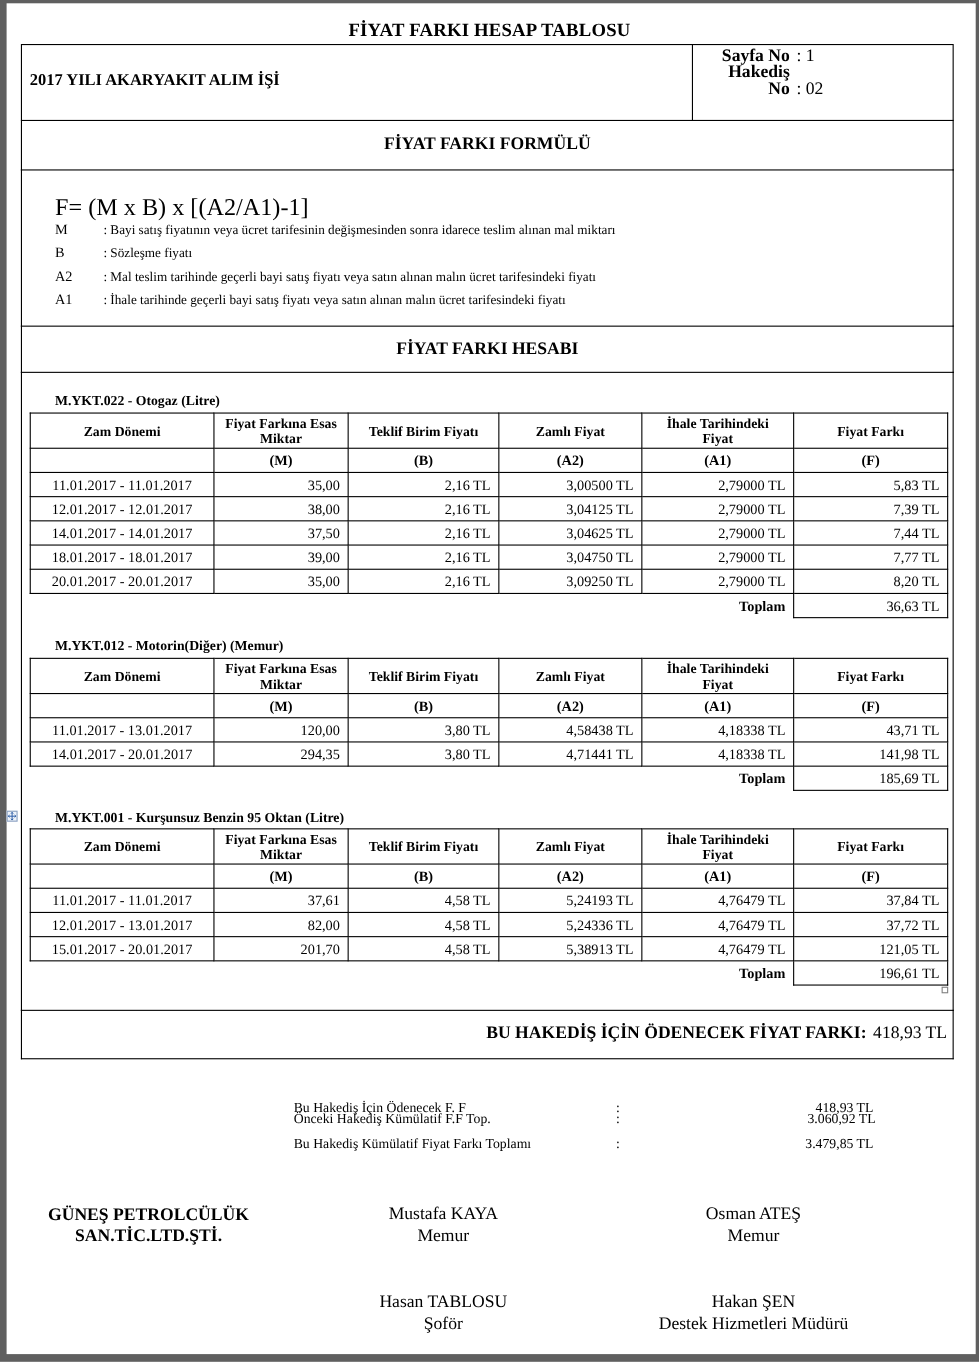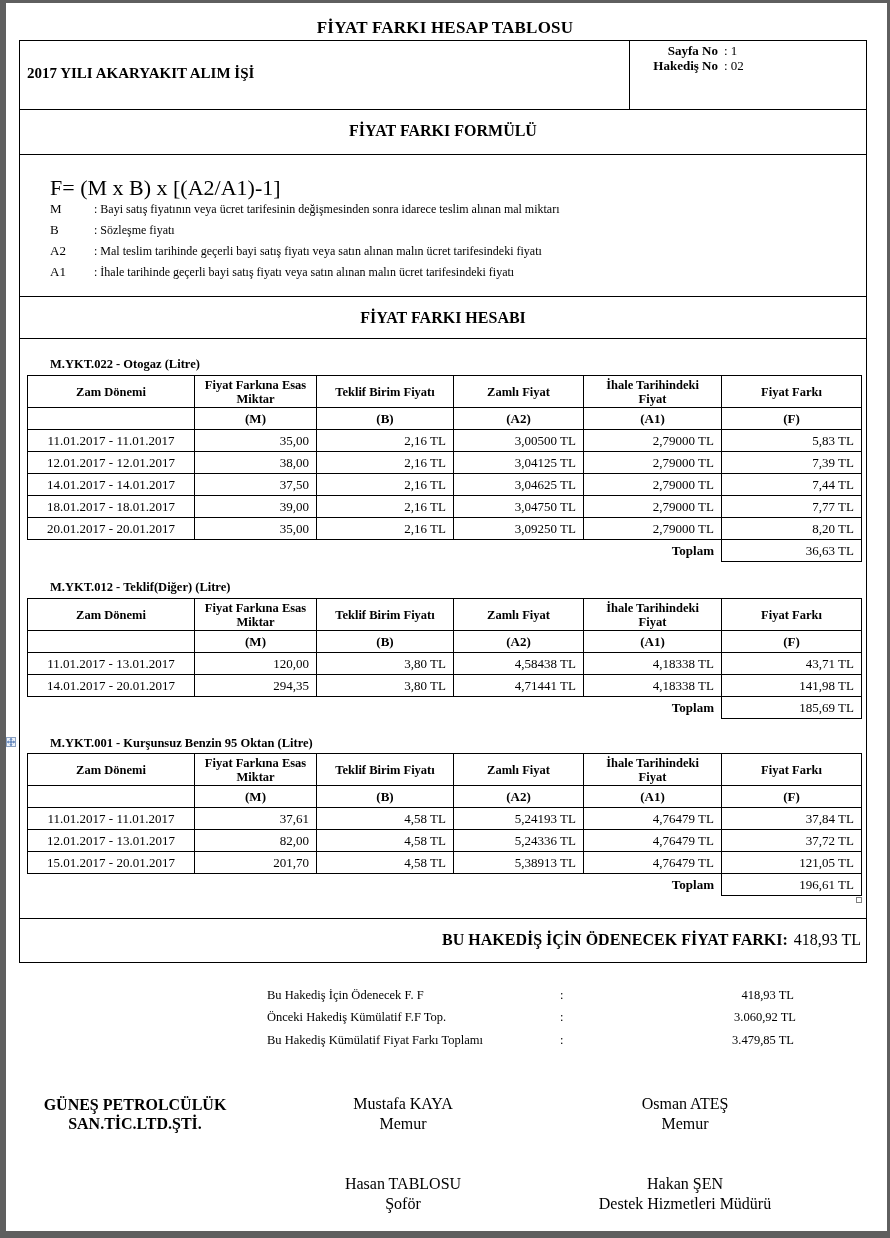--- a/index.html
+++ b/index.html
@@ -14,21 +14,21 @@
     background: #fff;
   }
   .abs { position: absolute; }
   .doc-title {
     left: 0; top: 14px; width: 100%; text-align: center;
     font-size: 17px; font-weight: bold; letter-spacing: 0.2px;
   }
   
   .box { position: absolute; border: 1px solid #000; box-sizing: border-box; }
   .hdr-left-title { font-size: 15px; font-weight: bold; }
-  .meta { font-size: 13px; line-height: 15px; }
+  .meta { font-size: 16px; line-height: 15px; }
   .meta .k { font-weight: bold; display: inline-block; width: 78px; text-align: right; }
   .meta .v { display: inline-block; padding-left: 6px; }
   .section-title { font-size: 16px; font-weight: bold; text-align: center; }
   .formula { font-size: 22px; }
   .def-row { font-size: 12px; height: 21px; line-height: 21px; }
   .def-row .k { display: inline-block; width: 44px; font-size: 13px; }
   .tbl-caption { font-size: 12.5px; font-weight: bold; }
   table.ff {
     position: absolute; border-collapse: collapse; table-layout: fixed;
     font-size: 13px;
@@ -162,21 +162,21 @@
     <td></td>
         <td></td>
         <td></td>
         <td></td>
     <td class="lbl">Toplam</td>
     <td class="val">36,63 TL</td>
   </tr>
 </tbody>
   </table>
 
-<div class="abs tbl-caption" style="left:50px; top:580px;">M.YKT.012 - Teklif(Diğer)  (Litre)</div>
+<div class="abs tbl-caption" style="left:50px; top:580px;">M.YKT.012 - Motorin(Diğer)  (Memur)</div>
 <table class="ff" style="left:27px; top:598px; width:834px;">
   <colgroup>
       <col style="width:167px">
       <col style="width:122px">
       <col style="width:137px">
       <col style="width:130px">
       <col style="width:138px">
       <col style="width:140px">
     </colgroup>
   <tbody>
@@ -290,21 +290,21 @@
 </tbody>
   </table>
 <div class="abs resize-handle"></div>
 
 <div class="box" style="left:19px; top:918px; width:848px; height:45px; border-top:none;"></div>
 <div class="abs grand" style="left:19px; top:931px; width:842px;">
   <span>BU HAKEDİŞ İÇİN ÖDENECEK FİYAT FARKI:</span><span class="amt">418,93 TL</span>
 </div>
 
 <div class="abs" style="left:267px; top:984px; width:527px;">
-  <div class="sum-row abs" style="top:0; width:527px;">
+  <div class="sum-row abs" style="top:12px; width:527px;">
     <span class="l">Bu Hakediş  İçin Ödenecek  F. F</span>
       <span class="c">:</span>
       <span class="r">418,93 TL</span>
   </div>
   <div class="sum-row abs" style="top:22px; width:529px;">
     <span class="l">Önceki Hakediş  Kümülatif F.F Top.</span>
       <span class="c">:</span>
       <span class="r">3.060,92 TL</span>
   </div>
   <div class="sum-row abs" style="top:45px; width:527px;">

